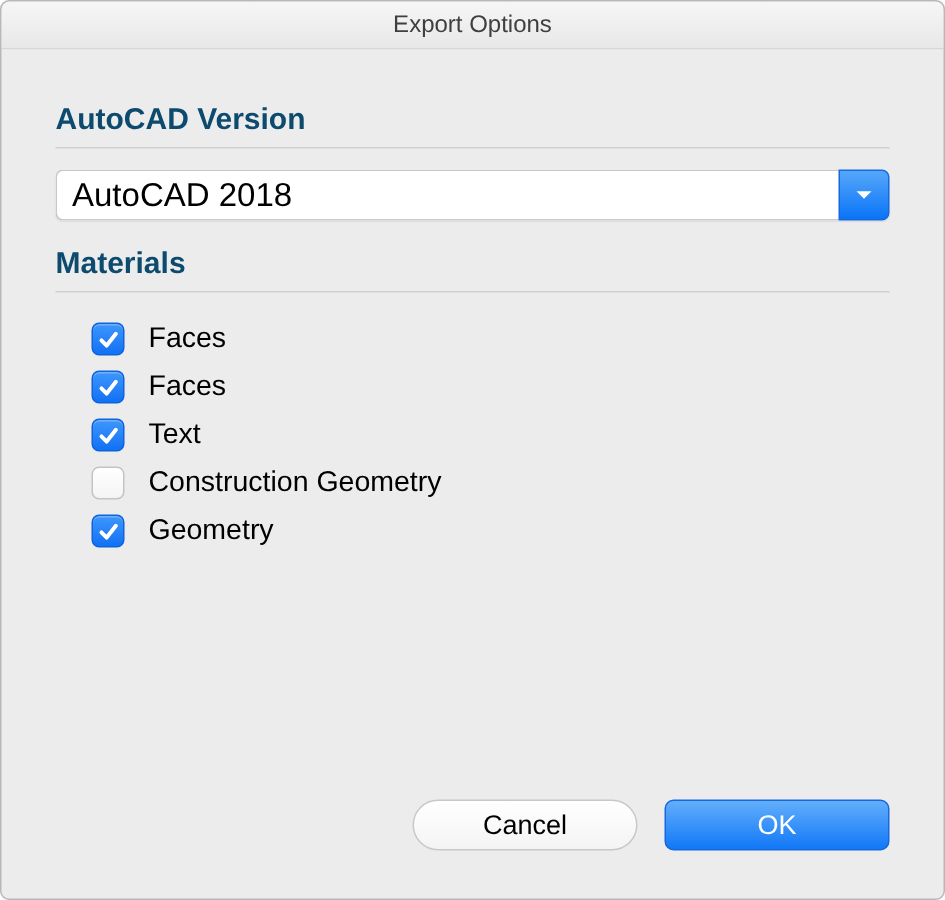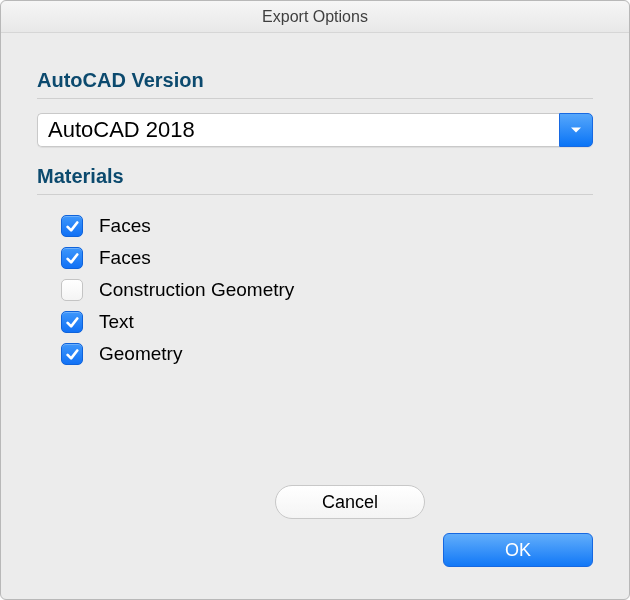--- a/index.html
+++ b/index.html
@@ -153,21 +153,20 @@
     .btn-cancel {
       background: linear-gradient(#ffffff, #f4f4f4);
       border-color: #c8c8c8;
       color: #000;
       border-radius: 17px;
     }
     .btn-ok {
       background: linear-gradient(#62aefb, #1278f7);
       border-color: #1668e1;
       color: #fff;
-      margin-top: 48px;
     }
   </style>
 </head>
 <body>
 
 <div class="window">
   <div class="titlebar">Export Options</div>
 
   <div class="content">
 
@@ -200,31 +199,31 @@
       <div class="checkbox-row">
         <div class="cb checked">
           <svg viewBox="0 0 16 16">
               <polyline points="3,9 7,13 14,4"></polyline>
             </svg>
         </div>
         <span class="cb-label">Faces</span>
       </div>
 
       <div class="checkbox-row">
+        <div class="cb checked">
+          <svg viewBox="0 0 16 16">
+              <polyline points="3,9 7,13 14,4"></polyline>
+            </svg>
+        </div>
+        <span class="cb-label">Text</span>
+      </div>
+
+      <div class="checkbox-row">
         <div class="cb unchecked"></div>
         <span class="cb-label">Construction Geometry</span>
-      </div>
-
-      <div class="checkbox-row">
-        <div class="cb checked">
-          <svg viewBox="0 0 16 16">
-              <polyline points="3,9 7,13 14,4"></polyline>
-            </svg>
-        </div>
-        <span class="cb-label">Text</span>
       </div>
 
 
       <div class="checkbox-row">
         <div class="cb checked">
           <svg viewBox="0 0 16 16">
               <polyline points="3,9 7,13 14,4"></polyline>
             </svg>
         </div>
         <span class="cb-label">Geometry</span>

